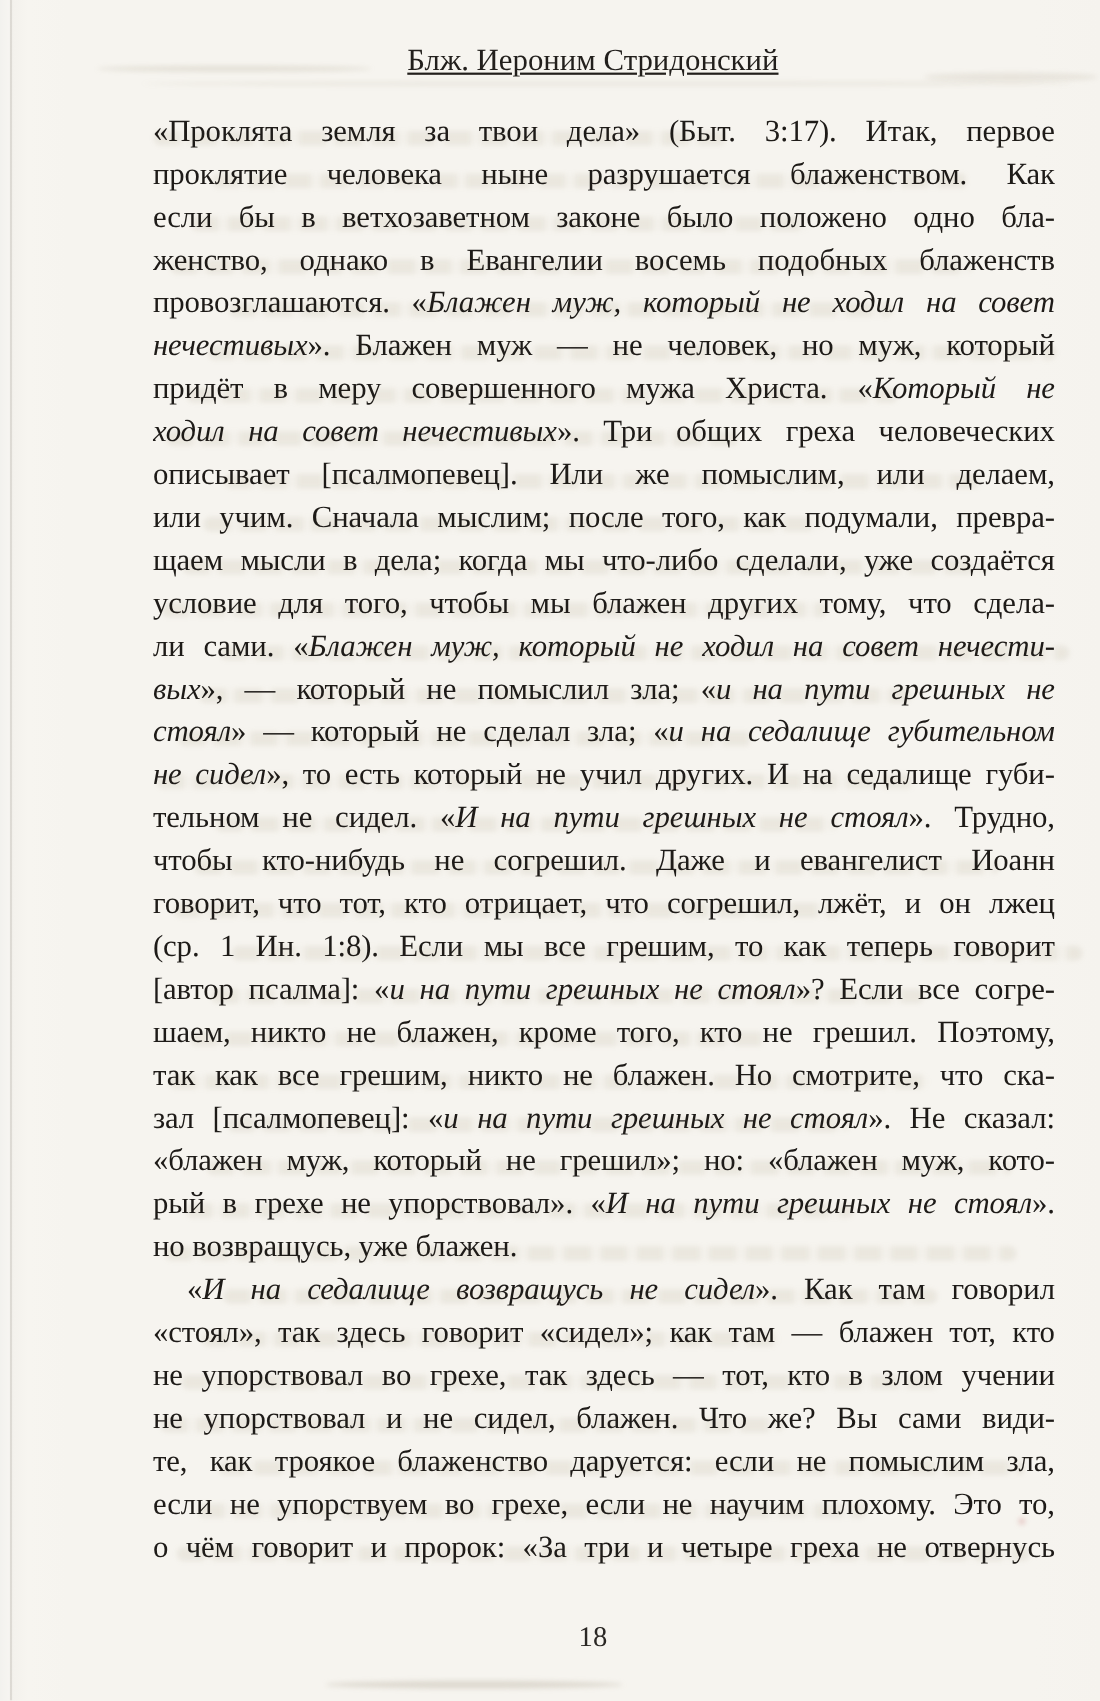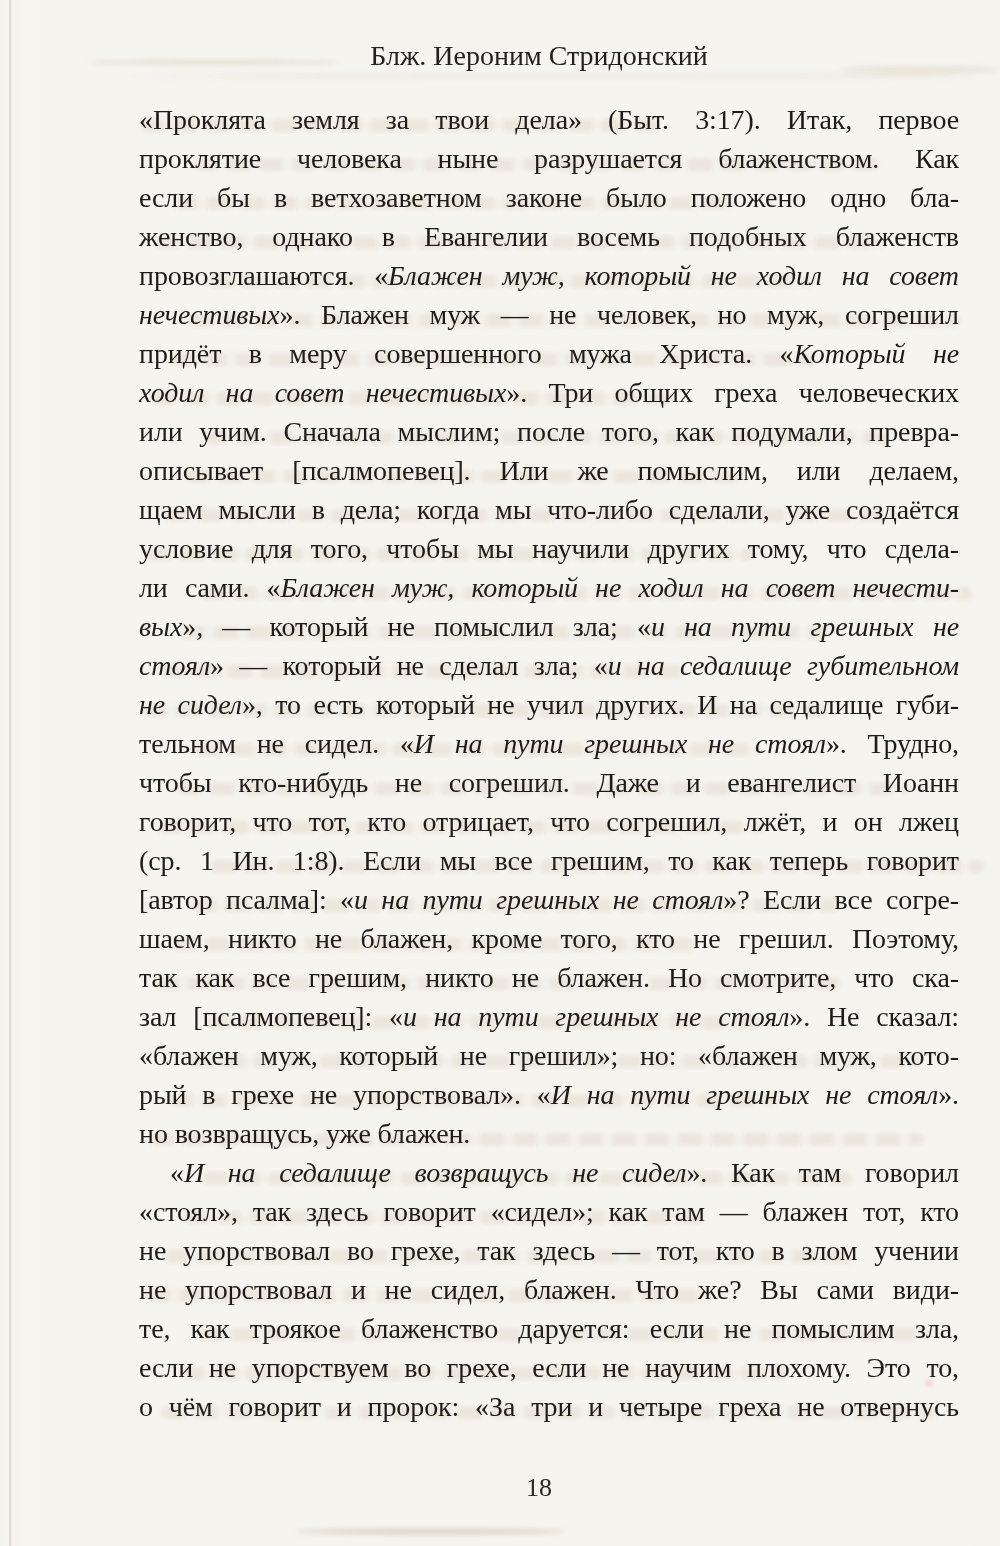--- a/index.html
+++ b/index.html
@@ -43,20 +43,21 @@
   .smudge.s4 { left: 296px; top: 1528px; width: 270px; height: 7px;  background: rgba(165,155,135,0.30); }
   .smudge.s5 { left: 926px; top: 1380px; width: 6px;   height: 6px;  background: rgba(200,120,120,0.35); }
 
   .running-header {
     position: absolute; left: 129px; top: 36px; width: 820px; height: 39px;
     line-height: 39px;
     text-align: center;
     font-size: 28px;
     color: #221f1c;
     z-index: 2;
+    text-decoration: underline;
   }
   .text-block {
     position: absolute; left: 139px; top: 100px; width: 820px;
     color: #1e1b18;
     font-size: 28px;
     letter-spacing: -0.1px;
     z-index: 2;
   }
   .line {
     height: 39px; line-height: 39px;
@@ -126,27 +127,27 @@
   <div class="gutter-line"></div>
 
   <div class="running-header">Блж. Иероним Стридонский</div>
 
   <div class="text-block">
       <div class="line"><span>«Проклята земля за твои дела» (Быт. 3:17). Итак, первое</span></div>
       <div class="line"><span>проклятие человека ныне разрушается блаженством. Как</span></div>
       <div class="line"><span>если бы в ветхозаветном законе было положено одно бла-</span></div>
       <div class="line"><span>женство, однако в Евангелии восемь подобных блаженств</span></div>
       <div class="line"><span>провозглашаются. «</span><em>Блажен муж, который не ходил на совет</em></div>
-      <div class="line"><em>нечестивых</em><span>». Блажен муж — не человек, но муж, согрешил</span></div>
+      <div class="line"><em>нечестивых</em><span>». Блажен муж — не человек, но муж, который</span></div>
       <div class="line"><span>придёт в меру совершенного мужа Христа. «</span><em>Который не</em></div>
       <div class="line"><em>ходил на совет нечестивых</em><span>». Три общих греха человеческих</span></div>
+      <div class="line"><span>описывает [псалмопевец]. Или же помыслим, или делаем,</span></div>
       <div class="line"><span>или учим. Сначала мыслим; после того, как подумали, превра-</span></div>
-      <div class="line"><span>описывает [псалмопевец]. Или же помыслим, или делаем,</span></div>
       <div class="line"><span>щаем мысли в дела; когда мы что-либо сделали, уже создаётся</span></div>
-      <div class="line"><span>условие для того, чтобы мы научили других тому, что сдела-</span></div>
+      <div class="line"><span>условие для того, чтобы мы блажен других тому, что сдела-</span></div>
       <div class="line"><span>ли сами. «</span><em>Блажен муж, который не ходил на совет нечести-</em></div>
       <div class="line"><em>вых</em><span>», — который не помыслил зла; «</span><em>и на пути грешных не</em></div>
       <div class="line"><em>стоял</em><span>» — который не сделал зла; «</span><em>и на седалище губительном</em></div>
       <div class="line"><em>не сидел</em><span>», то есть который не учил других. И на седалище губи-</span></div>
       <div class="line"><span>тельном не сидел. «</span><em>И на пути грешных не стоял</em><span>». Трудно,</span></div>
       <div class="line"><span>чтобы кто-нибудь не согрешил. Даже и евангелист Иоанн</span></div>
       <div class="line"><span>говорит, что тот, кто отрицает, что согрешил, лжёт, и он лжец</span></div>
       <div class="line"><span>(ср. 1 Ин. 1:8). Если мы все грешим, то как теперь говорит</span></div>
       <div class="line"><span>[автор псалма]: «</span><em>и на пути грешных не стоял</em><span>»? Если все согре-</span></div>
       <div class="line"><span>шаем, никто не блажен, кроме того, кто не грешил. Поэтому,</span></div>

